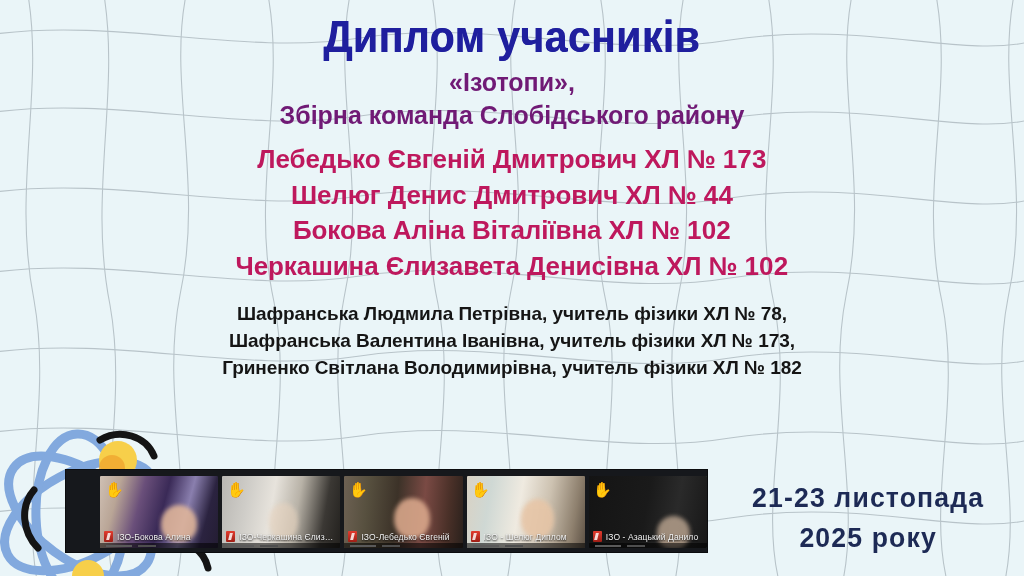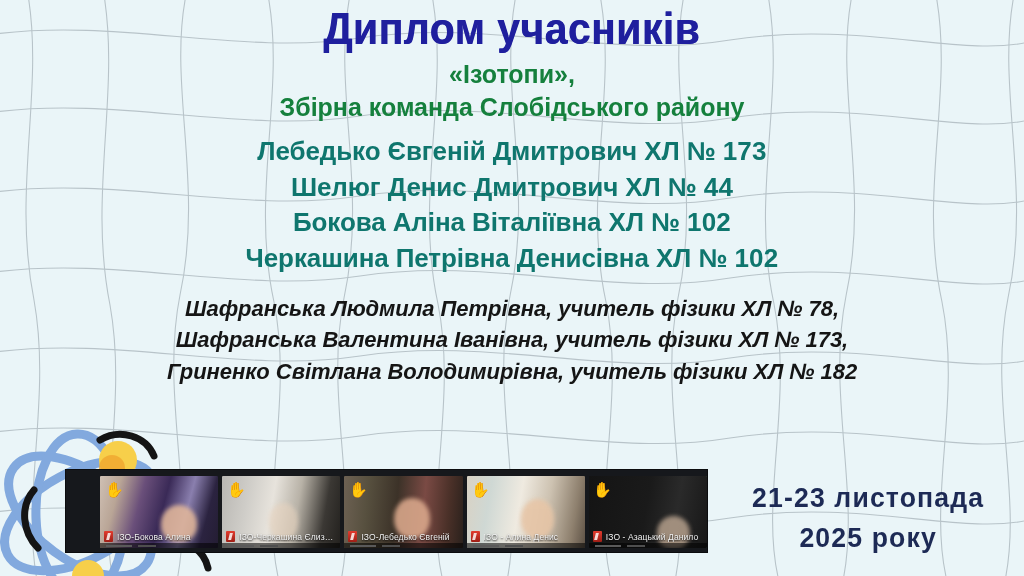--- a/index.html
+++ b/index.html
@@ -17,65 +17,64 @@
     z-index:0;
   }
   #grid-svg { position:absolute; inset:0; width:1024px; height:576px; }
 
   
   #atom-deco { position:absolute; left:-40px; top:398px; width:300px; height:220px; z-index:1; }
 
   
   #content {
     position:absolute; inset:0; z-index:3;
-    display:flex; flex-direction:column; align-items:center;
+    display:flex; flex-direction:column; align-items:center;margin-top:8px;
   }
 
   #page-title {
     margin-top:4px;
     font-size:44px;
     font-weight:bold;
     color:#1f1f9e;
     letter-spacing:0.5px;
     font-stretch:condensed;
     transform:scaleX(0.93);
     text-shadow:0.5px 0 0 #1f1f9e;
     line-height:1.12;
   }
 
   .subtitle {
     font-size:25px;
     font-weight:bold;
-    color:#15803d;
+    color:#701a75;
     line-height:1.28;
     text-align:center;
   }
   #subtitle-team { margin-top:5px; }
   #subtitle-region { margin-top:1px; }
 
   #participant-list { margin-top:11px; text-align:center; }
   .participant-row {
     font-size:26px;
     font-weight:bold;
-    color:#0f766e;
+    color:#be185d;
     line-height:1.365;
     white-space:nowrap;
     letter-spacing:-0.1px;
   }
   .participant-row .school-num { letter-spacing:0.2px; }
 
   #teacher-list { margin-top:17px; text-align:center; }
   .teacher-row {
-    font-size:22px;
+    font-size:19px;
     font-weight:bold;
     color:#151515;
     line-height:1.42;
     white-space:nowrap;
     letter-spacing:-0.05px;
-    font-style:italic;
   }
 
   
   #date-block {
     position:absolute;
     right:34px; top:478px;
     text-align:center;
     z-index:4;
     color:#1d2a55;
     font-weight:bold;
@@ -245,21 +244,21 @@
     <div class="participant-row">
       <span>Лебедько Євгеній Дмитрович ХЛ № </span><span class="school-num">173</span>
     </div>
     <div class="participant-row">
       <span>Шелюг Денис Дмитрович ХЛ № </span><span class="school-num">44</span>
     </div>
     <div class="participant-row">
       <span>Бокова Аліна Віталіївна ХЛ № </span><span class="school-num">102</span>
     </div>
     <div class="participant-row">
-      <span>Черкашина Петрівна Денисівна ХЛ № </span><span class="school-num">102</span>
+      <span>Черкашина Єлизавета Денисівна ХЛ № </span><span class="school-num">102</span>
     </div>
   </div>
 
   <div id="teacher-list">
     <div class="teacher-row">Шафранська Людмила Петрівна, учитель фізики ХЛ № 78,</div>
     <div class="teacher-row">Шафранська Валентина Іванівна, учитель фізики ХЛ № 173,</div>
     <div class="teacher-row">Гриненко Світлана Володимирівна, учитель фізики ХЛ № 182</div>
   </div>
 
 </div>
@@ -307,21 +306,21 @@
     <div class="tile-footer"></div>
   </div>
 
   <div class="video-tile t4">
     <div class="tile-photo">
         <div class="face"></div>
       </div>
     <div class="hand-emoji">✋</div>
     <div class="tile-namebar">
       <span class="tile-icon"></span>
-      <span class="tile-name">ІЗО - Алина Денис</span>
+      <span class="tile-name">ІЗО - Шелюг Диплом</span>
     </div>
     <div class="tile-footer"></div>
   </div>
 
   <div class="video-tile t5">
     <div class="tile-photo">
         <div class="face"></div>
       </div>
     <div class="hand-emoji">✋</div>
     <div class="tile-namebar">

